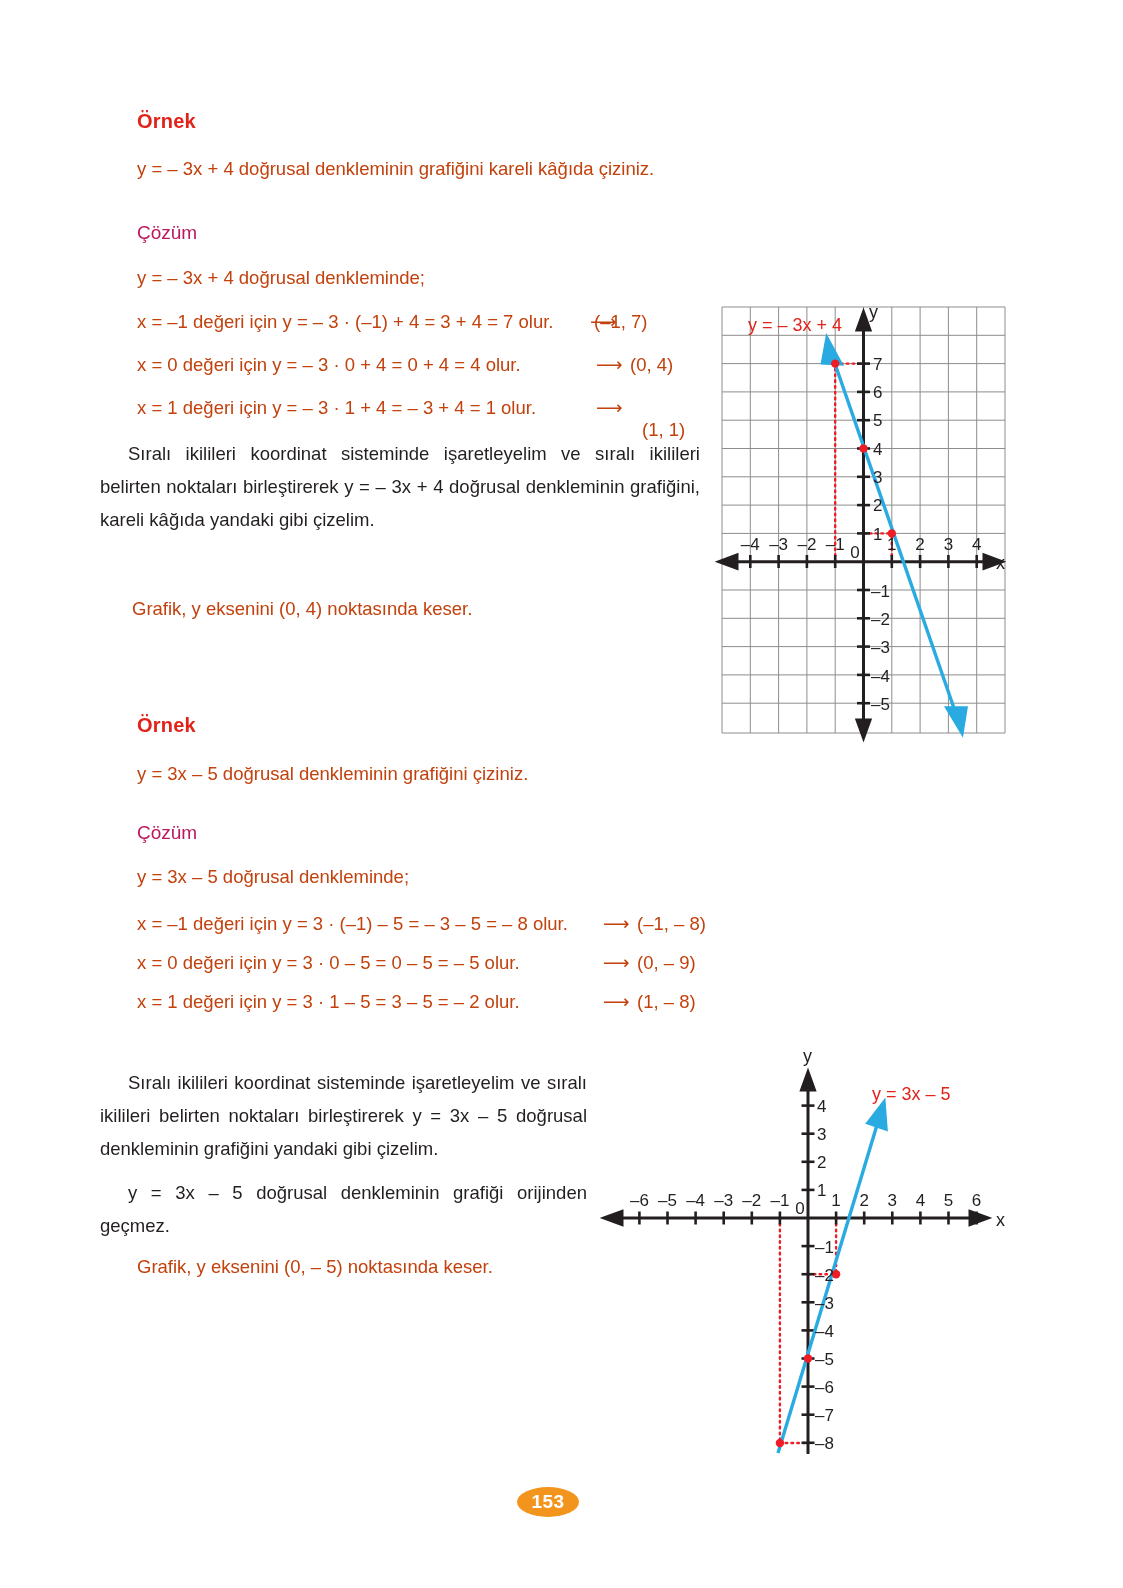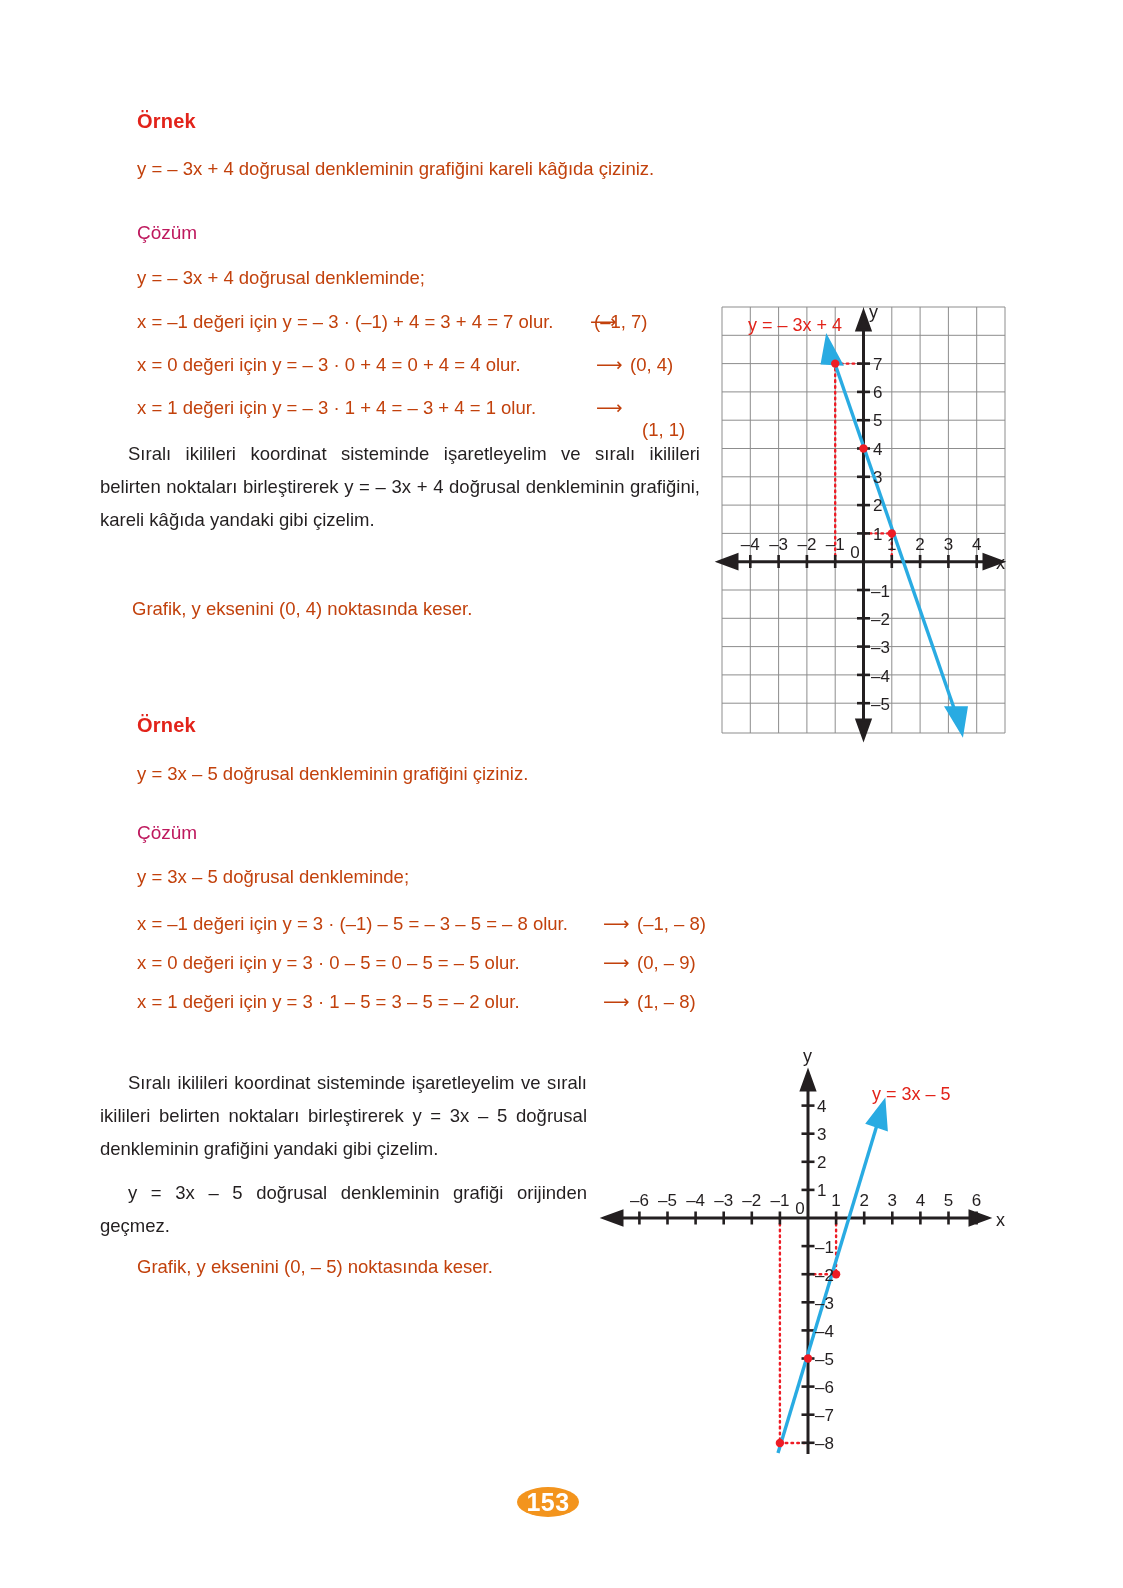--- a/index.html
+++ b/index.html
@@ -47,21 +47,21 @@
 
   
   .pagebadge{
     position:absolute;
     left:517px;top:1487px;
     width:62px;height:30px;
     background:#f3941d;
     border-radius:50%;
     color:#ffffff;
     font-weight:bold;
-    font-size:25px;
+    font-size:19px;
     display:flex;
     align-items:center;
     justify-content:center;
     letter-spacing:0.5px;
   }
 
   .graph{position:absolute;}
   svg{display:block;overflow:visible;}
   .axis-label{font-family:"Liberation Sans",sans-serif;font-size:18px;fill:#231f20;}
   .tick-label{font-family:"Liberation Sans",sans-serif;font-size:17px;fill:#231f20;}

